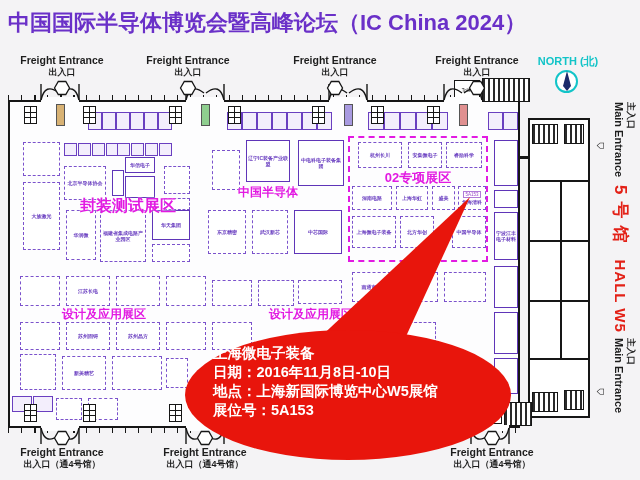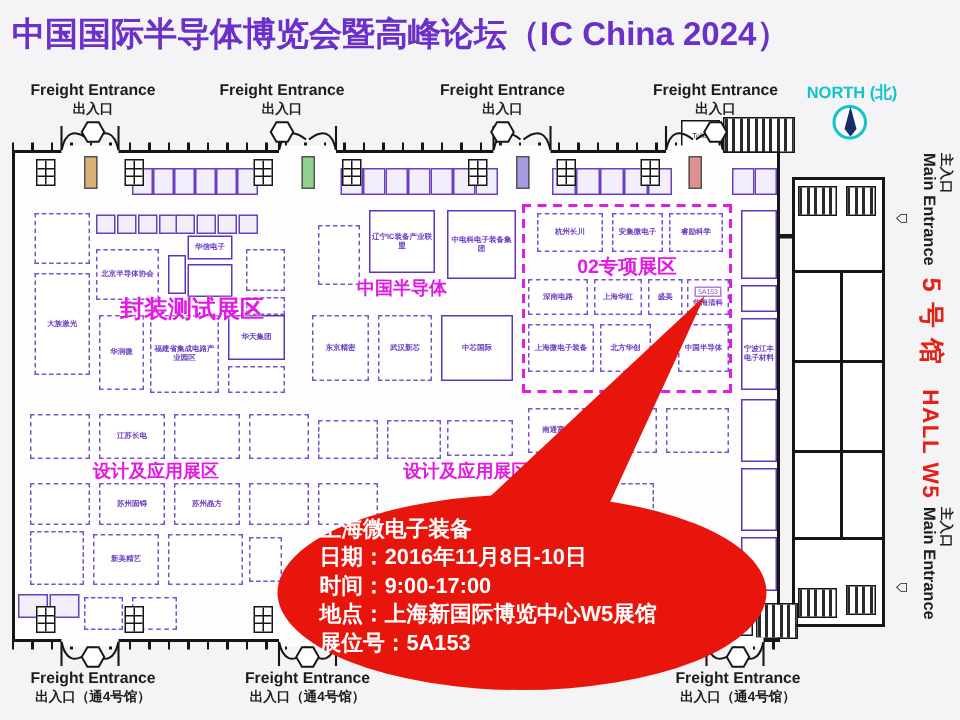--- a/index.html
+++ b/index.html
@@ -353,18 +353,17 @@
     <line x1="509" y1="428" x2="509" y2="444" stroke="#161616" stroke-width="1.4"></line>
       <polygon points="484.5,438.0 488.3,431.5 495.8,431.5 499.5,438.0 495.8,444.5 488.3,444.5" fill="#fff" stroke="#161616" stroke-width="1.3"></polygon>
       <polygon points="567,71 563,86 567,91 571,86" fill="#1b2a6b"></polygon>
       <polygon points="470,197 300,356 397,356" fill="#e8150c"></polygon>
     </svg>
 
   <div class="callout"></div>
   <div class="callout-text">
     <div>上海微电子装备</div>
     <div>日期：2016年11月8日-10日</div>
-    <div>时间：9:00-17:00</div>
     <div>地点：上海新国际博览中心W5展馆</div>
     <div>展位号：5A153</div>
   </div>
 
 </div>
 
 </body></html>

